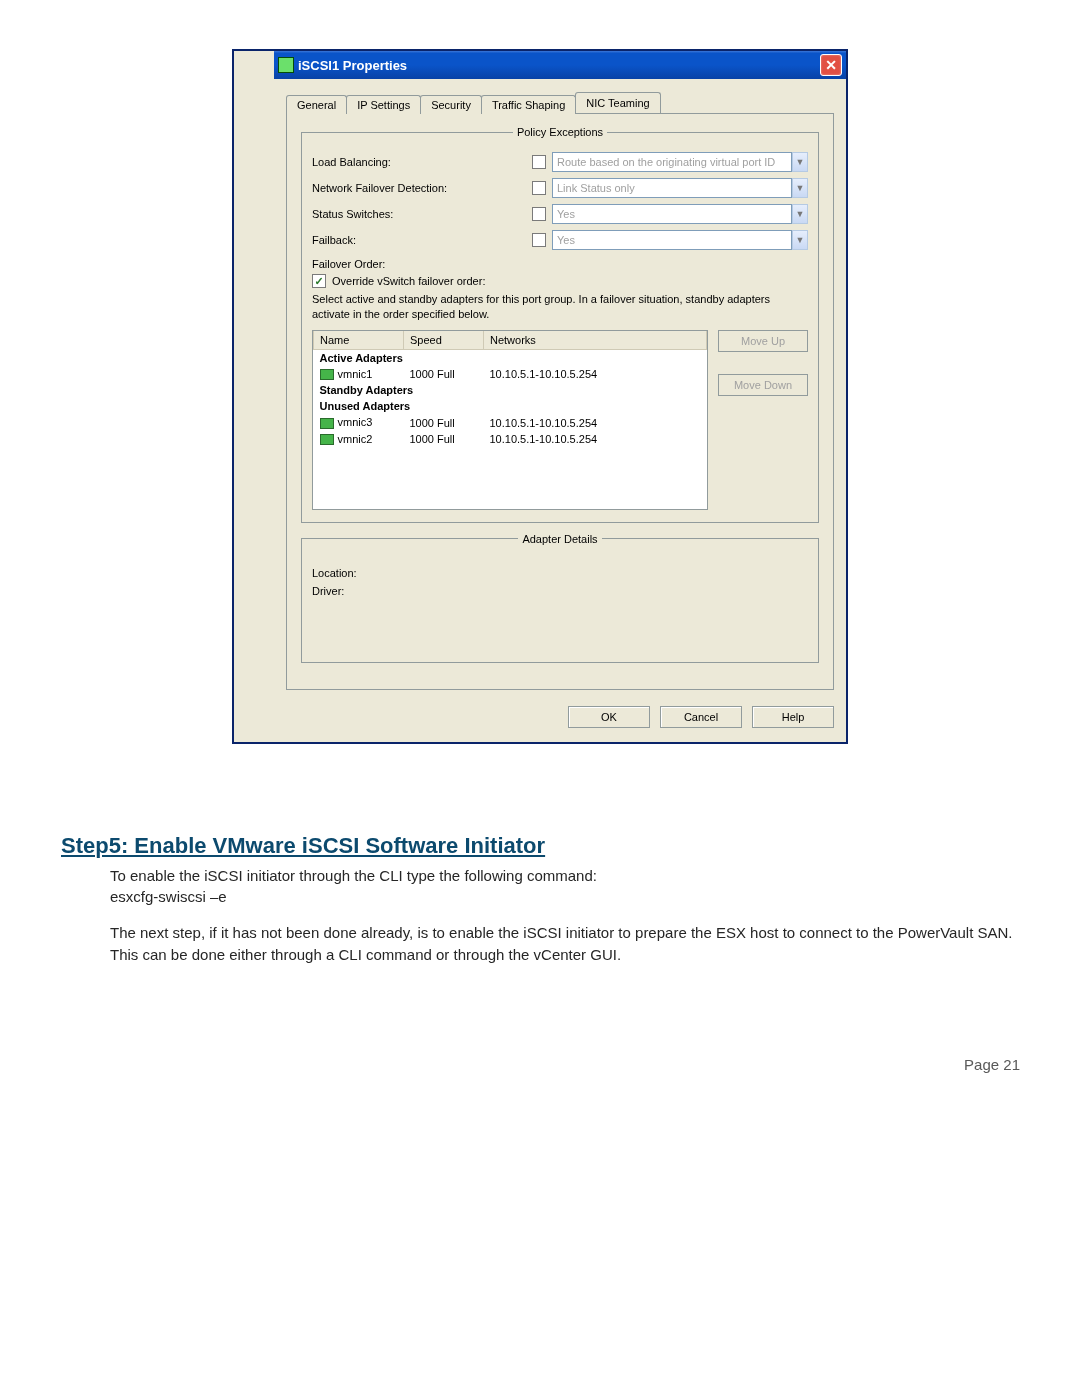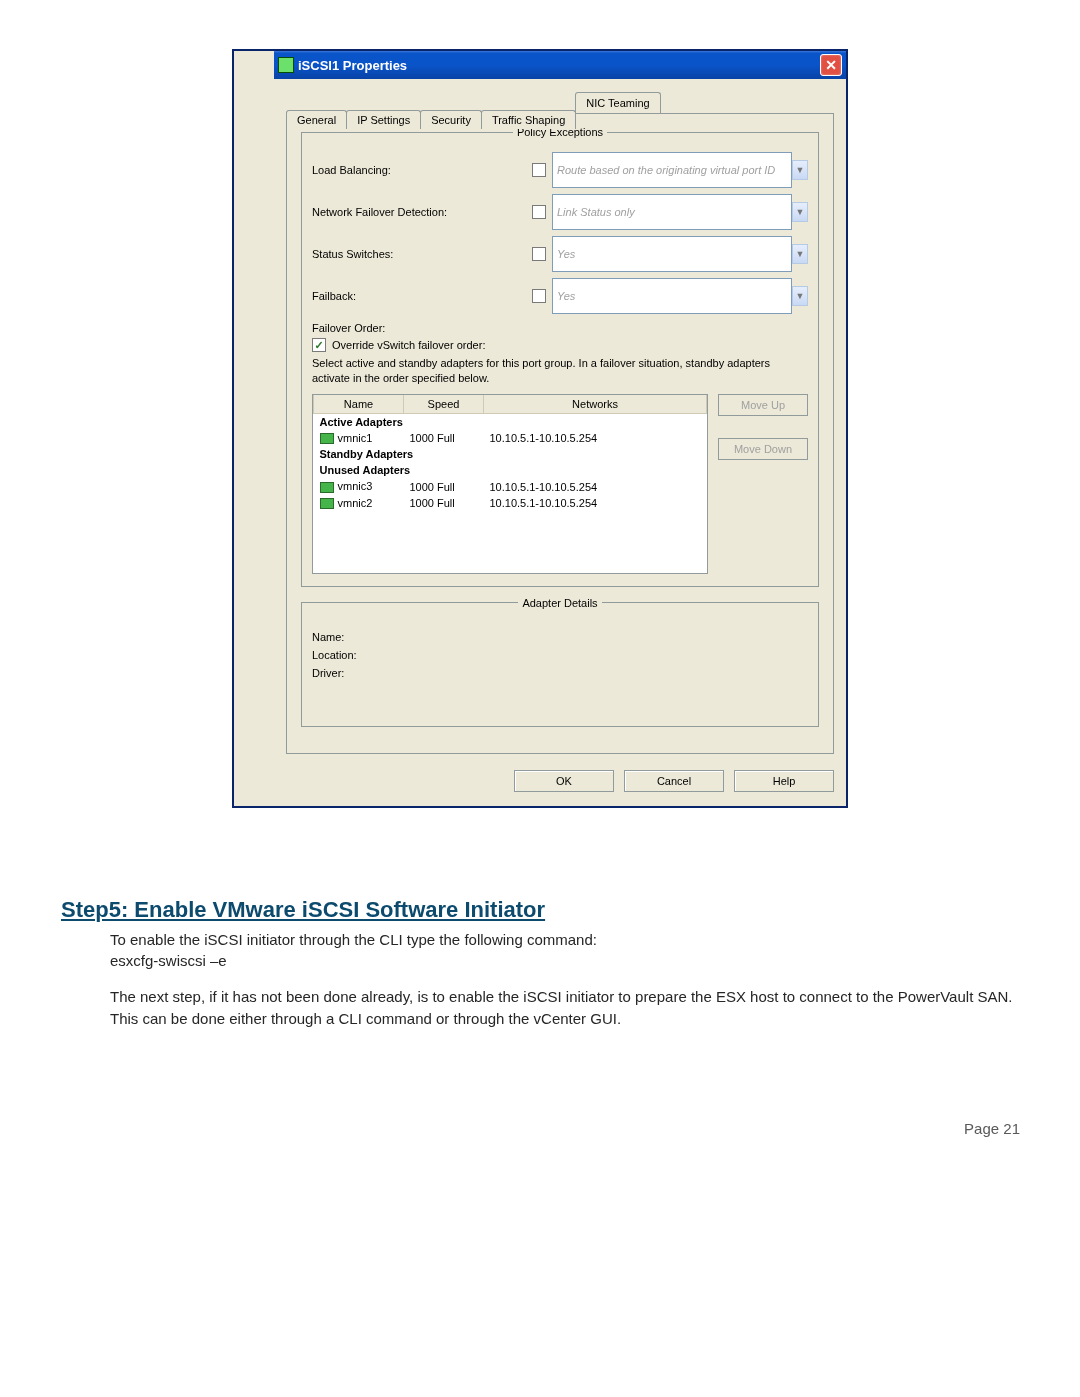--- a/index.html
+++ b/index.html
@@ -69,21 +69,21 @@
     position: relative;
   }
   .tab {
     border: 1px solid #919b9c;
     border-bottom: none;
     background: #ece9d8;
     padding: 3px 10px;
     font-size: 11px;
     margin-right: -1px;
     position: relative;
-    top: 16px;
+    top: 1px;
     border-top-left-radius: 3px;
     border-top-right-radius: 3px;
     cursor: default;
   }
   .tab.active {
     background: #ece9d8;
     z-index: 2;
     padding: 4px 10px;
     top: 0;
   }
@@ -119,29 +119,28 @@
     font-size: 11px;
     color: #000;
   }
   .policy-select {
     flex: 1;
     display: flex;
     align-items: center;
   }
   .select-box {
     flex: 1;
-    height: 36px;
+    height: 20px;
     border: 1px solid #7f9db9;
     background: #fff;
     color: #a0a0a0;
     padding: 2px 4px;
     font-size: 11px;
     display: flex;
     align-items: center;
-    font-style: italic;
   }
   .select-arrow {
     width: 16px; height: 20px;
     border: 1px solid #b5cae3;
     background: linear-gradient(#e6eefc,#c9d9f4);
     display: flex; align-items: center; justify-content: center;
     color: #777;
     font-size: 9px;
   }
   .failover-block { font-size: 11px; margin-top: 8px; }
@@ -155,21 +154,21 @@
     border: 1px solid #919b9c;
     background: #fff;
     height: 180px;
     overflow: auto;
   }
   .adapter-table table { width: 100%; border-collapse: collapse; font-size: 11px; }
   .adapter-table th {
     background: #ece9d8;
     border: 1px solid #cfcab5;
     border-top: none;
-    text-align: center;
+    text-align: left;
     padding: 3px 6px;
     font-weight: normal;
   }
   .adapter-table td { padding: 2px 6px; white-space: nowrap; }
   .grp { font-weight: bold; padding-top: 4px; }
   .nic-icon {
     display: inline-block;
     width: 14px; height: 11px;
     background: #45b449;
     border: 1px solid #2a6b2c;
@@ -188,21 +187,21 @@
   .details fieldset { height: 130px; padding-top: 16px; }
   .details-row { display: flex; margin: 6px 0; font-size: 11px; }
   .details-row .dl { width: 70px; }
   .dlg-btns {
     display: flex;
     justify-content: flex-end;
     gap: 10px;
     margin-top: 16px;
   }
   .dlg-btn {
-    width: 100px;
+    width: 82px;
     padding: 4px 0;
     border: 1px solid #919b9c;
     background: #ece9d8;
     font-size: 11px;
     text-align: center;
     color: #000;
     box-shadow: 1px 1px 0 #fff inset;
   }
   .step-heading {
     font-family: Liberation Sans, sans-serif;
@@ -339,23 +338,20 @@
                 <div class="btn">Move Down</div>
               </div>
             </div>
           </div>
         </fieldset>
 
         <div class="details">
           <fieldset>
             <legend>Adapter Details</legend>
             <div class="details-row">
-                <span class="dl">Name:</span>
-              </div>
-            <div class="details-row">
                 <span class="dl">Location:</span>
               </div>
             <div class="details-row">
                 <span class="dl">Driver:</span>
               </div>
           </fieldset>
         </div>
 
       </div>
 

